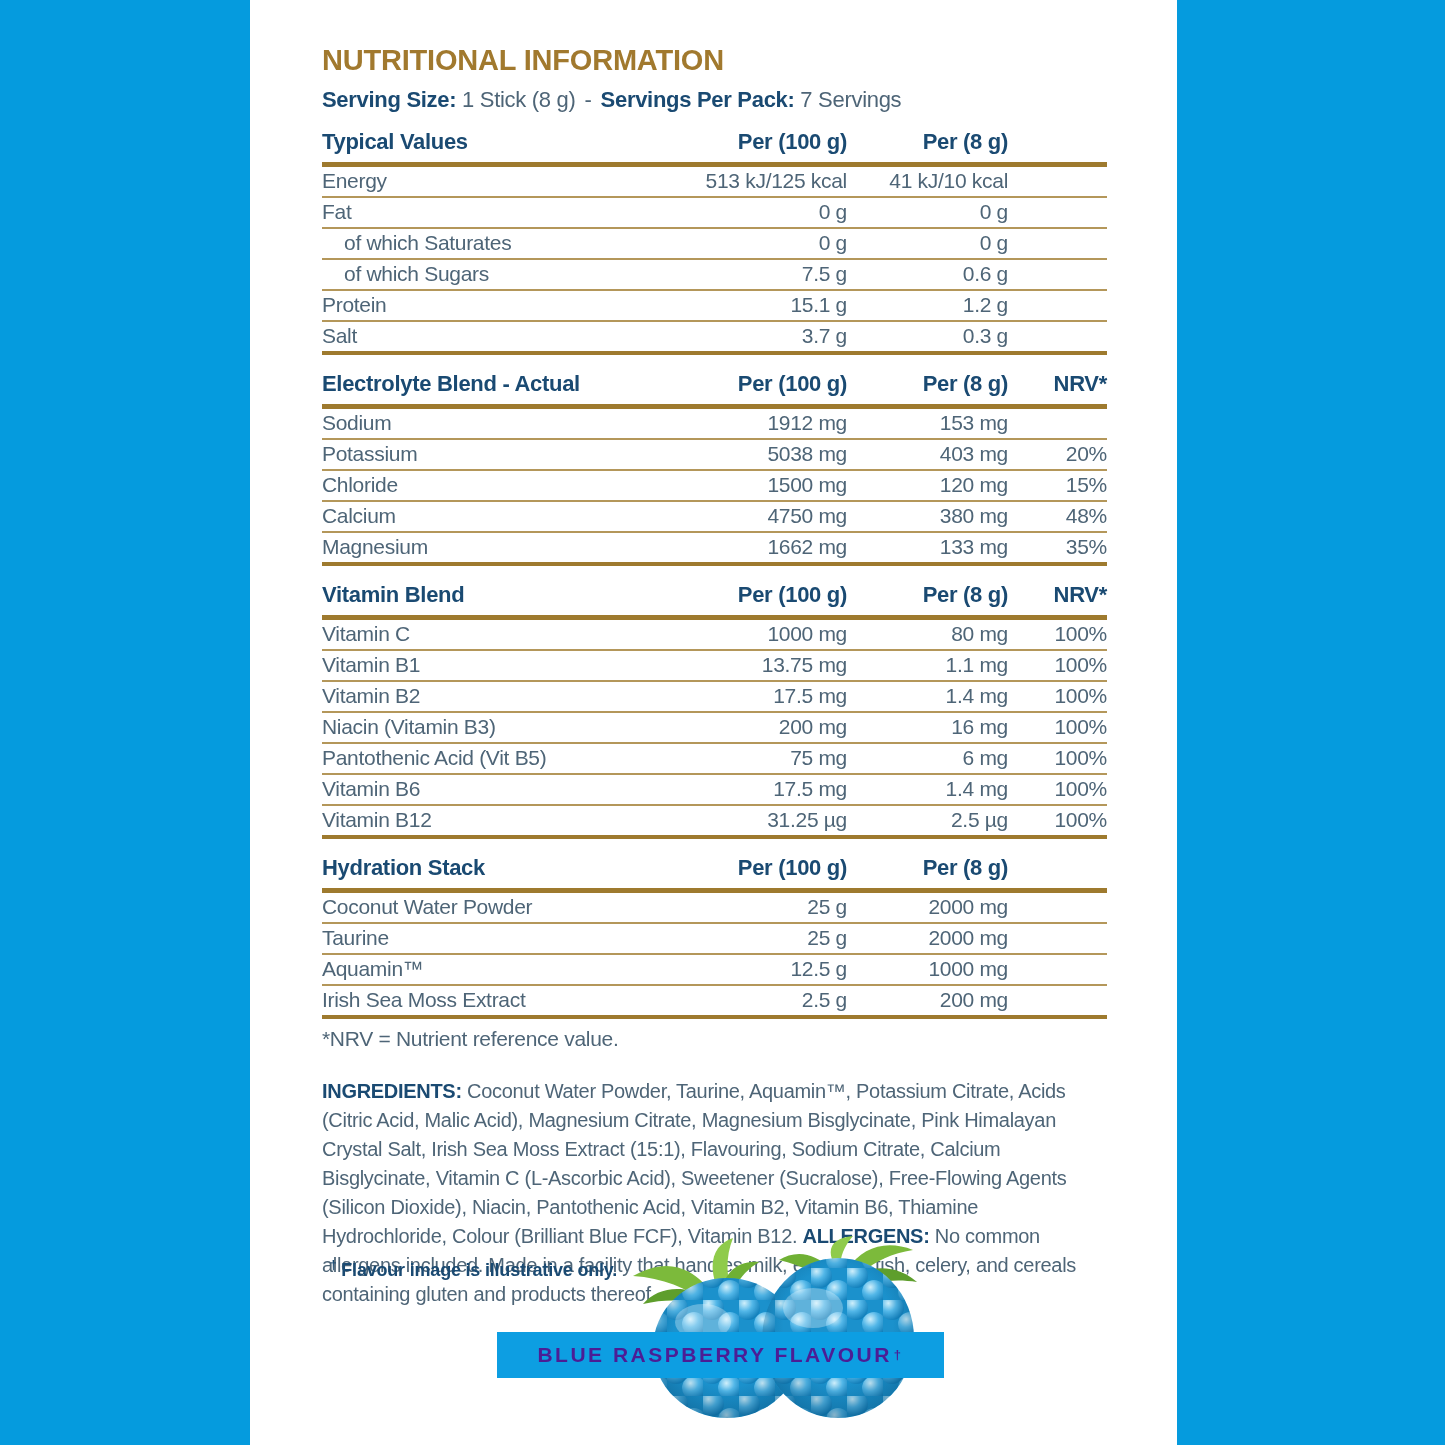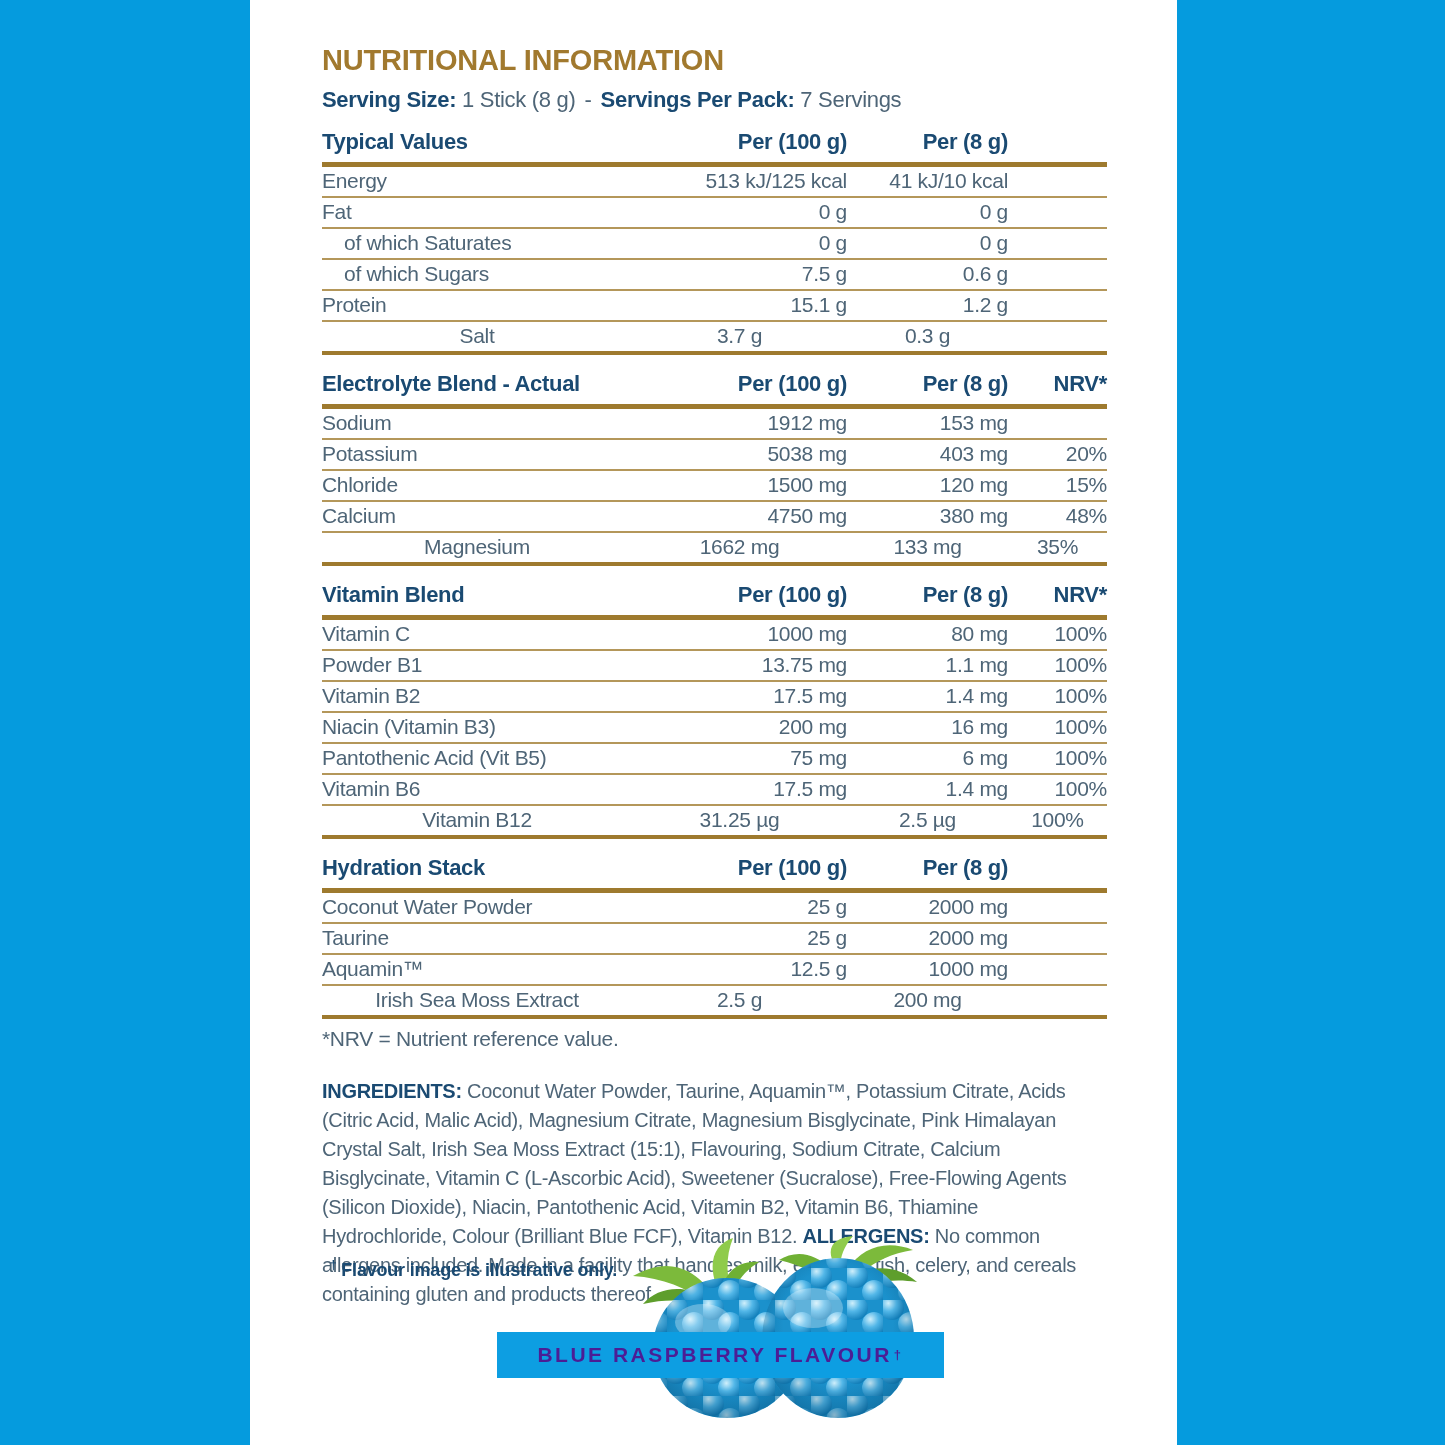--- a/index.html
+++ b/index.html
@@ -20,21 +20,21 @@
   .serving .sep{padding:0 9px;}
   table.nutri{width:785px;border-collapse:collapse;table-layout:fixed;margin-top:16px;}
   .c-name{width:310px;} .c-100{width:215px;} .c-8{width:161px;} .c-nrv{width:99px;}
   .nutri th{font-size:22px;font-weight:bold;color:var(--navy);text-align:right;
             padding:0 0 7px;border-bottom:5px solid var(--gold-dark);letter-spacing:-0.3px;}
   .nutri th.name{text-align:left;}
   .nutri td{font-size:21px;color:var(--slate);text-align:right;padding:2px 0 3px;
             border-bottom:2px solid var(--gold-light);line-height:24px;letter-spacing:-0.3px;}
   .nutri td.name{text-align:left;}
   .nutri td.indent{padding-left:22px;}
-  .nutri tbody tr:last-child td{border-bottom:4px solid var(--gold-dark);text-align:center;}
+  .nutri tbody tr:last-child td{border-bottom:4px solid var(--gold-dark);}
   .nrv-note{margin:8px 0 0;font-size:21px;color:var(--slate);letter-spacing:-0.3px;}
   .ingredients{margin:26px 0 0;width:785px;font-size:20px;line-height:29px;color:var(--slate);
                letter-spacing:-0.3px;}
   .ingredients b{color:var(--navy);}
   .flavour-note{position:absolute;left:72px;top:1252px;margin:8px;font-size:18px;font-weight:bold;
                 color:var(--navy);letter-spacing:-0.2px;}
   .flavour-note sup{font-size:12px;line-height:0;}
   .berries{position:absolute;left:345px;top:1236px;width:360px;height:184px;z-index:1;}
   .banner{position:absolute;left:247px;top:1332px;width:447px;height:46px;background:var(--banner-blue);
           z-index:2;display:flex;align-items:center;justify-content:center;color:#4c1d95;
@@ -174,21 +174,21 @@
         </tr>
       </thead>
       <tbody>
         <tr>
           <td class="name">Vitamin C</td>
           <td>1000 mg</td>
           <td>80 mg</td>
           <td>100%</td>
         </tr>
         <tr>
-          <td class="name">Powder B1</td>
+          <td class="name">Vitamin B1</td>
           <td>13.75 mg</td>
           <td>1.1 mg</td>
           <td>100%</td>
         </tr>
         <tr>
           <td class="name">Vitamin B2</td>
           <td>17.5 mg</td>
           <td>1.4 mg</td>
           <td>100%</td>
         </tr>

